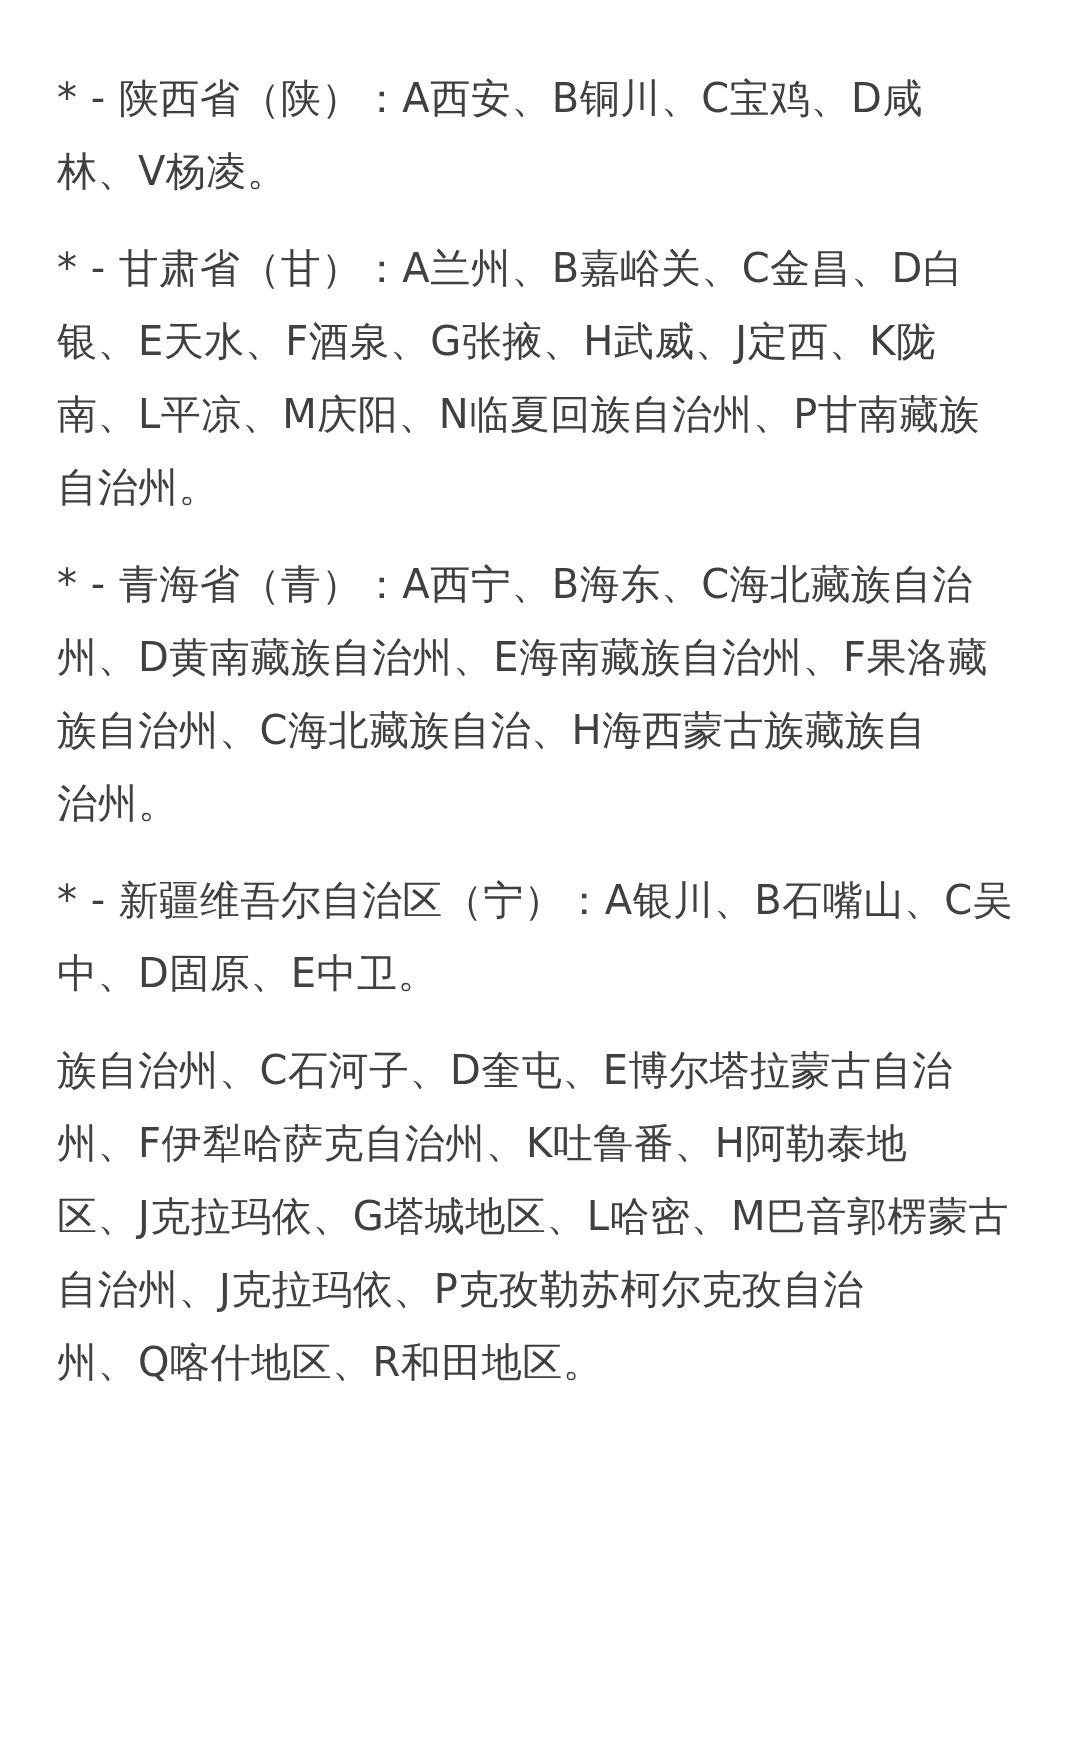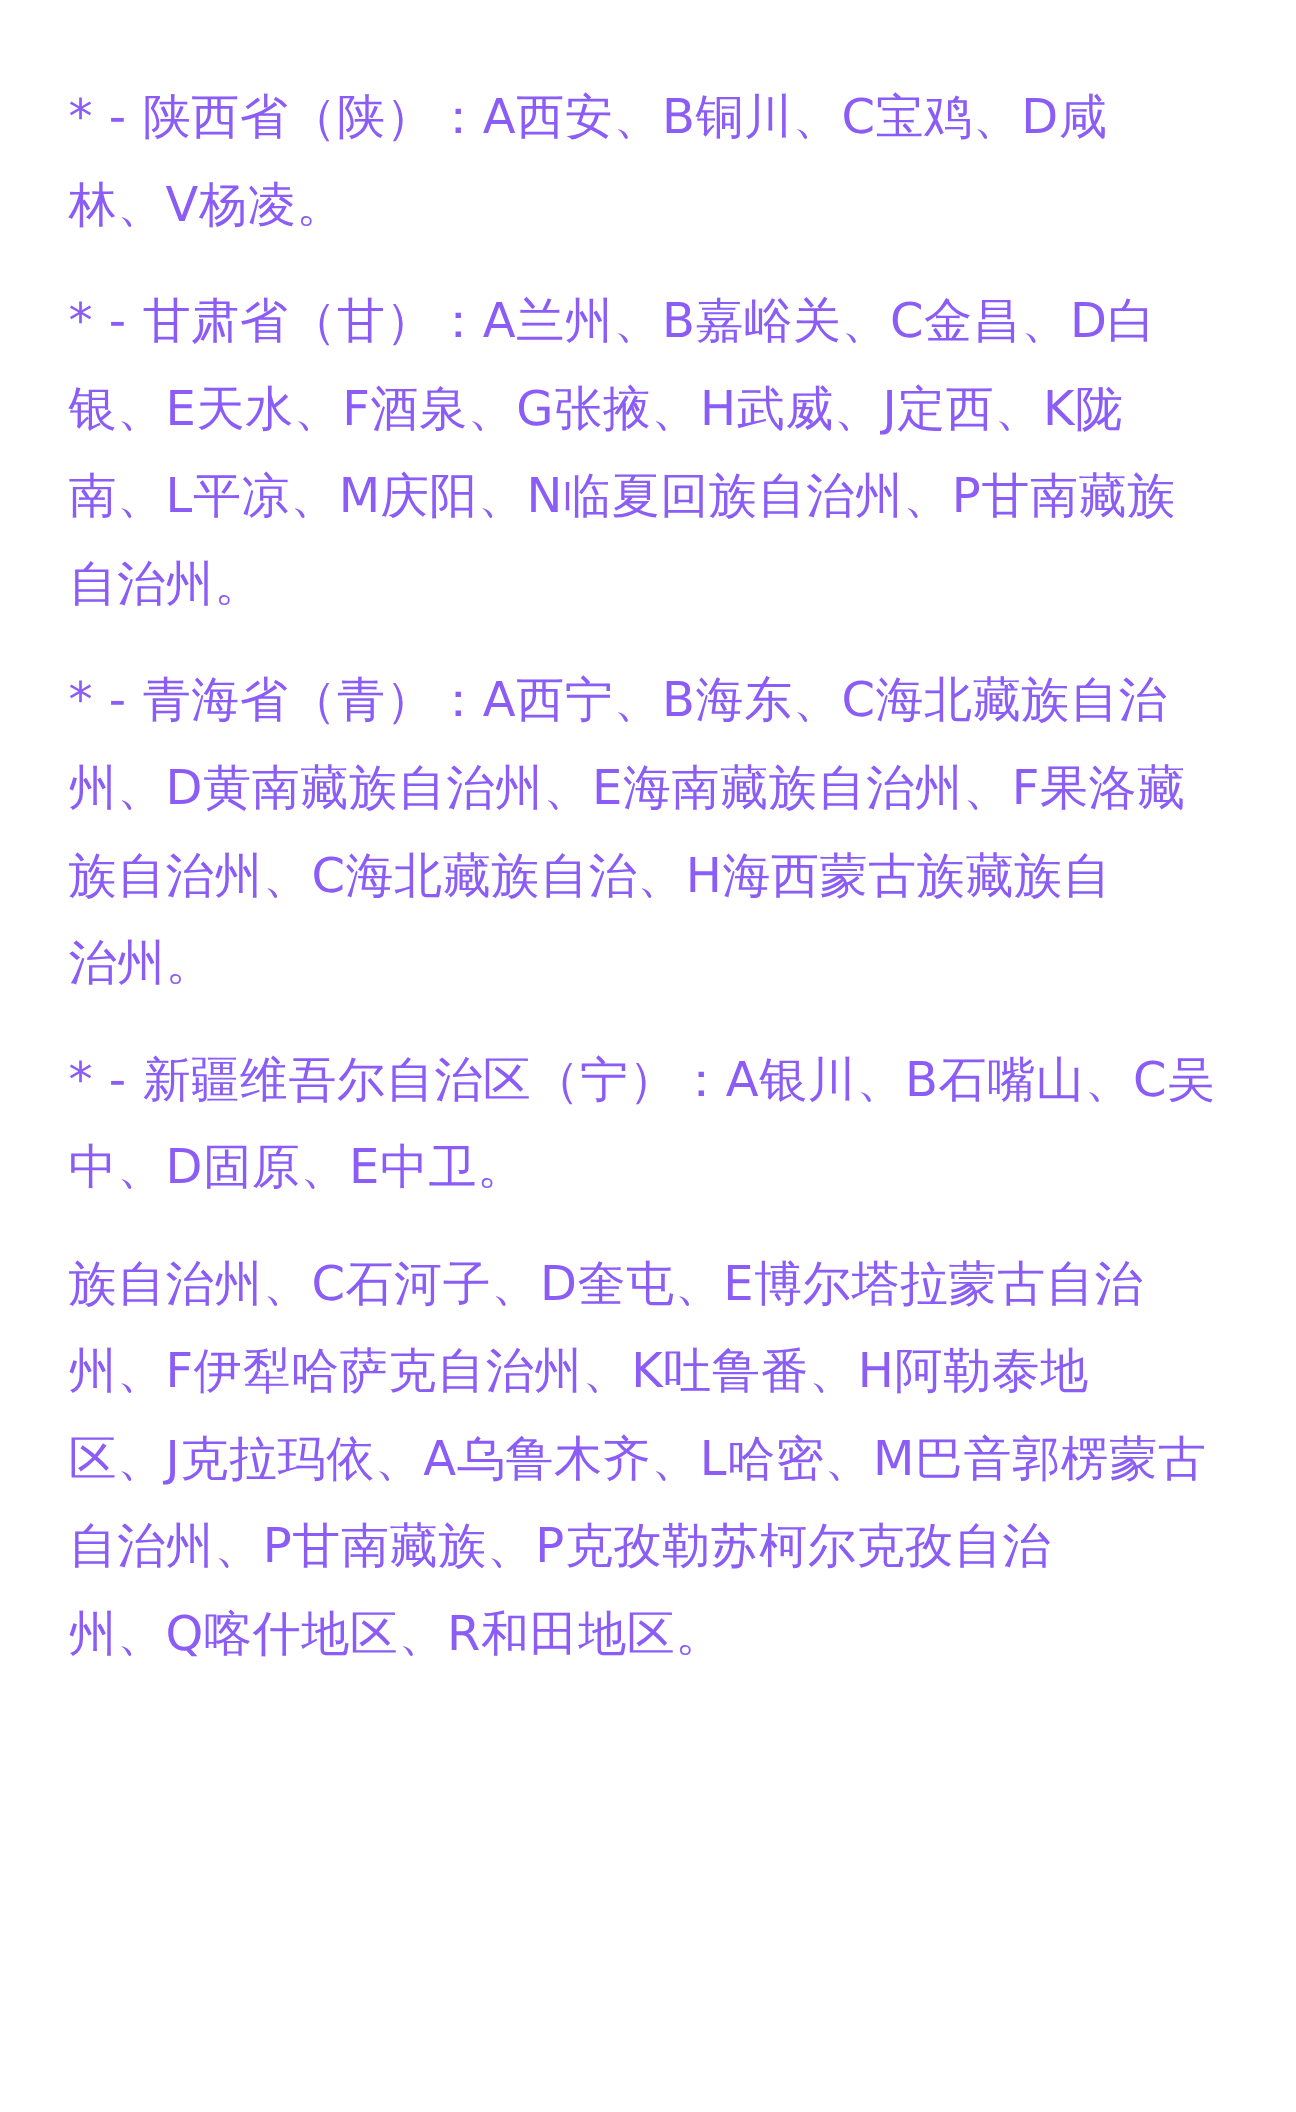--- a/index.html
+++ b/index.html
@@ -9,21 +9,21 @@
   }
   body {
     width: 1080px;
     height: 1760px;
     overflow: hidden;
     font-family: "DejaVu Sans", "Liberation Sans", sans-serif;
   }
   .content {
     box-sizing: border-box;
     padding: 62px 40px 0 57px;
-    color: #8b5cf6;
+    color: #404040;
     font-size: 40px;
   }
   .para {
     margin: 0 0 24px 0;
   }
   .line {
     height: 73px;
     line-height: 73px;
     white-space: nowrap;
     letter-spacing: 0.5px;
@@ -54,18 +54,18 @@
   </div>
 
   <div class="para">
     <div class="line">* - 新疆维吾尔自治区（宁）：A银川、B石嘴山、C吴</div>
     <div class="line">中、D固原、E中卫。</div>
   </div>
 
   <div class="para">
     <div class="line">族自治州、C石河子、D奎屯、E博尔塔拉蒙古自治</div>
     <div class="line">州、F伊犁哈萨克自治州、K吐鲁番、H阿勒泰地</div>
-    <div class="line">区、J克拉玛依、A乌鲁木齐、L哈密、M巴音郭楞蒙古</div>
-    <div class="line">自治州、P甘南藏族、P克孜勒苏柯尔克孜自治</div>
+    <div class="line">区、J克拉玛依、G塔城地区、L哈密、M巴音郭楞蒙古</div>
+    <div class="line">自治州、J克拉玛依、P克孜勒苏柯尔克孜自治</div>
     <div class="line">州、Q喀什地区、R和田地区。</div>
   </div>
 
 </div>
 
 </body></html>

